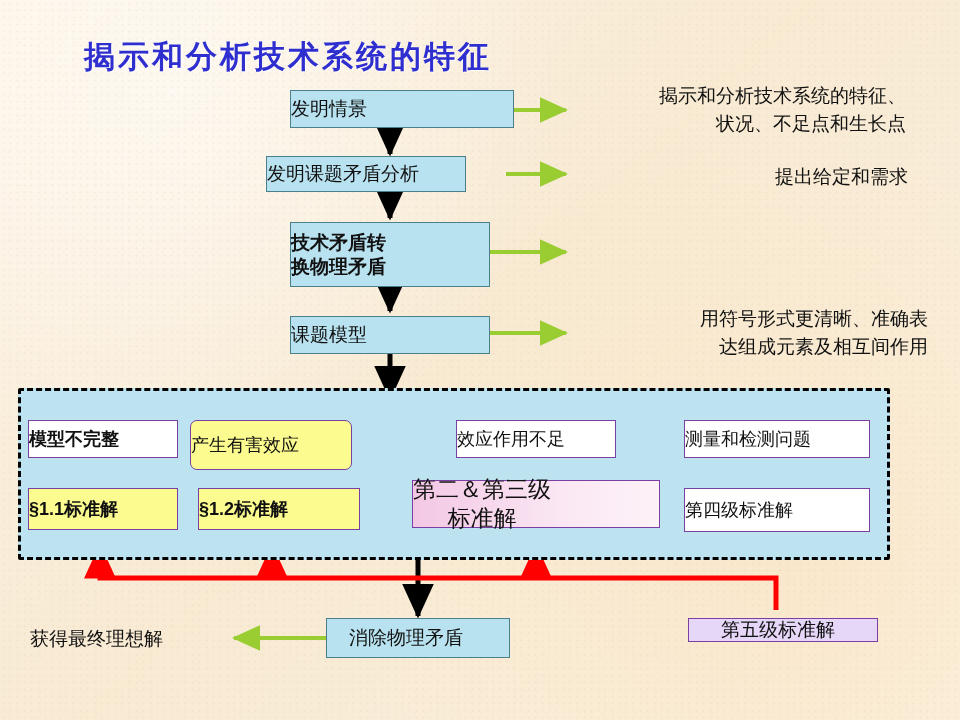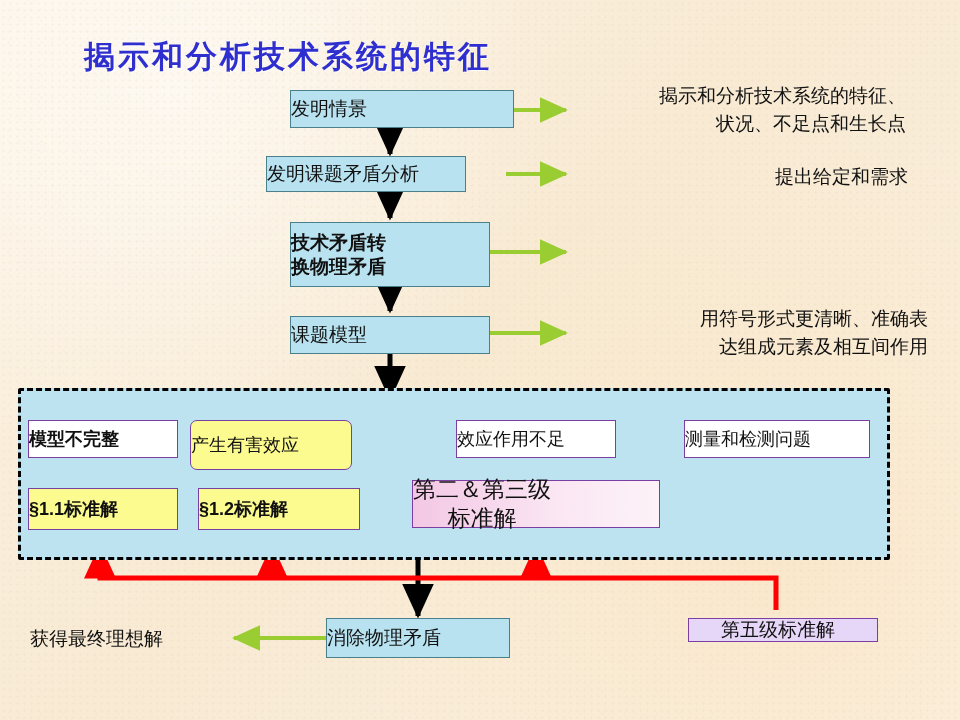--- a/index.html
+++ b/index.html
@@ -195,23 +195,26 @@
   <div class="node y-box" style="left:28px; top:488px; width:150px; height:42px; font-weight:bold;">
     <span>§1.1标准解</span>
   </div>
   <div class="node y-box" style="left:198px; top:488px; width:162px; height:42px; font-weight:bold;">
     <span>§1.2标准解</span>
   </div>
   <div class="node pink-box" style="left:412px; top:480px; width:248px; height:48px; white-space:pre-line;">
     <span>第二＆第三级
 标准解</span>
   </div>
+  <div class="node w-box" style="left:684px; top:488px; width:186px; height:44px;">
+    <span>第四级标准解</span>
+  </div>
 
   <div class="plain-text" style="left:30px; top:626px;">获得最终理想解</div>
 
-  <div class="node blue-box" style="left:326px; top:618px; width:184px; height:40px;">
+  <div class="node blue-box" style="left:326px; top:618px; width:184px; height:40px;padding-left:22px;">
     <span>消除物理矛盾</span>
   </div>
 
   <div class="node purple-box" style="left:688px; top:618px; width:190px; height:24px;padding-left:32px;">
     <span>第五级标准解</span>
   </div>
 </div>
 
 </body></html>

